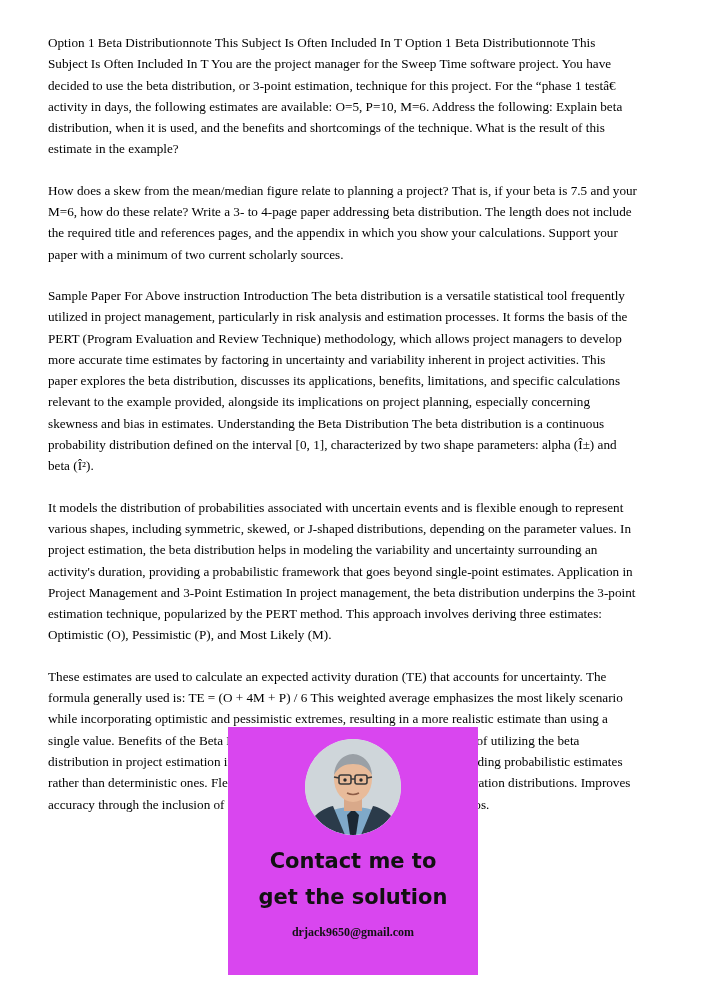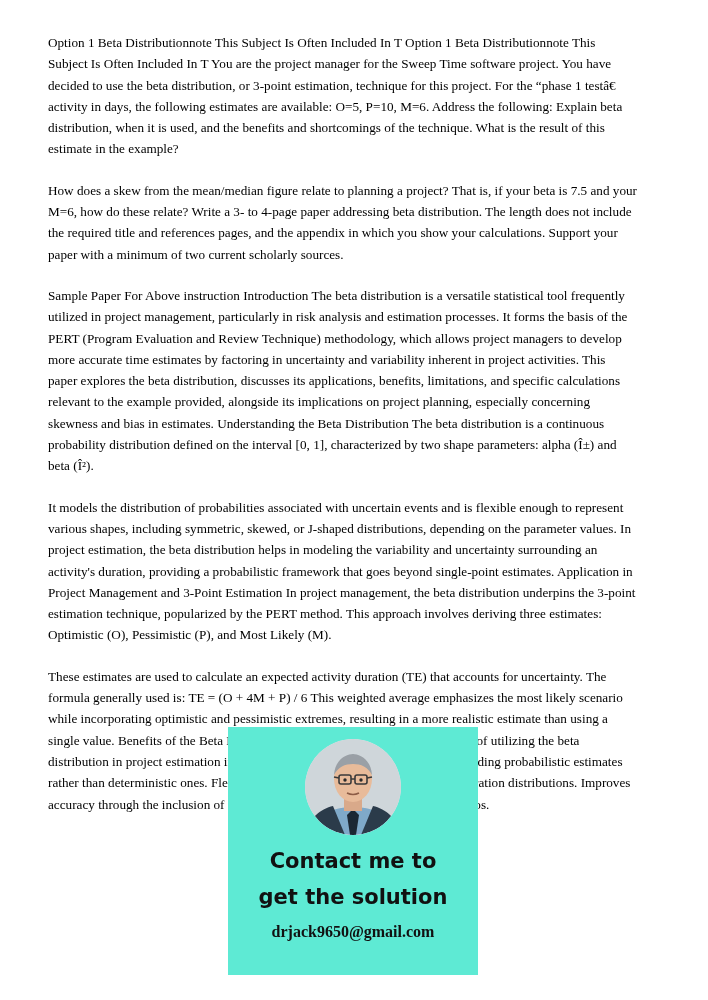--- a/index.html
+++ b/index.html
@@ -37,21 +37,21 @@
   }
   .para:last-child { margin-bottom: 0; }
 
   
   .overlay-card {
     position: absolute;
     left: 228px;
     top: 727px;
     width: 250px;
     height: 248px;
-    background: #5eead4;
+    background: #d946ef;
     box-sizing: border-box;
     display: flex;
     flex-direction: column;
     align-items: center;
     overflow: hidden;
   }
   .avatar {
     width: 96px;
     height: 96px;
     border-radius: 50%;
@@ -67,21 +67,21 @@
     font-size: 21px;
     line-height: 28px;
     color: #111111;
     text-align: center;
     margin-top: 8px;
   }
   .overlay-line.first { margin-top: 12px; }
   .overlay-email {
     font-family: "Liberation Serif", serif;
     font-weight: bold;
-    font-size: 16px;
+    font-size: 12px;
     line-height: 26px;
     color: #111111;
     text-align: center;
     margin-top: 8px;
   }
 </style>
 </head>
 <body>
 
 <div class="page">

